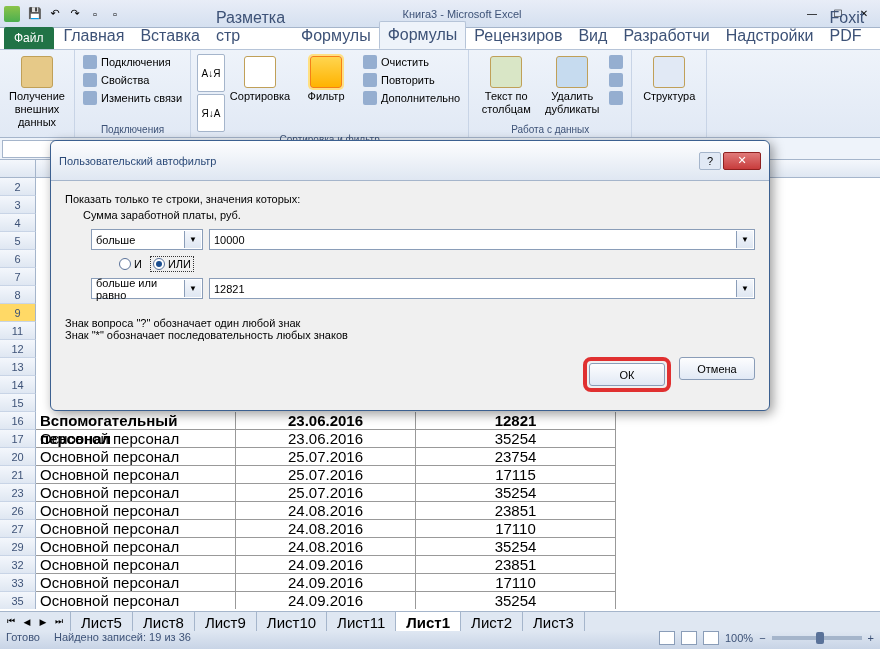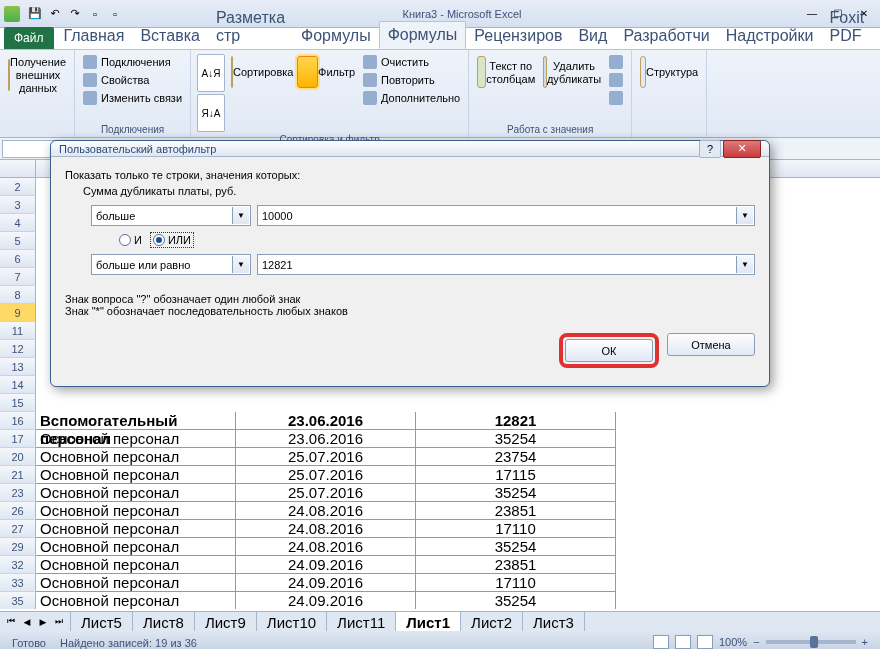--- a/index.html
+++ b/index.html
@@ -13,21 +13,21 @@
 .win-btn{width:24px;height:18px;display:flex;align-items:center;justify-content:center;cursor:pointer;font-size:10px}
 .tabs-row{height:22px;background:#fff;display:flex;align-items:flex-end;padding-left:4px;border-bottom:1px solid #b6c4d8}
 .file-tab{background:#217346;color:#fff;padding:4px 10px;border-radius:2px 2px 0 0;margin-right:2px;cursor:pointer;font-size:12px}
 .tab{padding:4px 8px;cursor:pointer;color:#3d5277;font-size:16px}
 .tab.active{border:1px solid #b6c4d8;border-bottom:1px solid #eef3fa;background:#eef3fa;border-radius:2px 2px 0 0}
 .help-area{margin-left:auto;display:flex;align-items:center;gap:6px;padding-right:6px}
 .ribbon{height:88px;background:linear-gradient(#eef3fa,#e1e9f5);border-bottom:1px solid #a5b5cb;display:flex}
 .rgrp{display:flex;flex-direction:column;border-right:1px solid #c8d4e6;padding:2px 6px 0}
 .rgrp-body{flex:1;display:flex;align-items:flex-start;gap:4px;padding-top:2px}
 .rgrp-label{text-align:center;font-size:10px;color:#3d5277;padding:2px 0}
-.big-btn{display:flex;align-items:center;width:62px;cursor:pointer;padding:2px;text-align:center;line-height:1.2}
+.big-btn{display:flex;flex-direction:column;align-items:center;width:62px;cursor:pointer;padding:2px;text-align:center;line-height:1.2}
 .big-ico{width:32px;height:32px;background:#e6c988;border:1px solid #c0a058;border-radius:3px;margin-bottom:2px}
 .big-ico.refresh{background:radial-gradient(#7fb850,#5a9030)}
 .big-ico.filter{background:linear-gradient(#ffd54f,#ffb300);border-color:#f57f17;box-shadow:0 0 0 2px #ffe082}
 .small-stack{display:flex;flex-direction:column;gap:2px;font-size:11px}
 .small-item{display:flex;align-items:center;gap:4px;cursor:pointer;padding:1px 2px}
 .small-ico{width:14px;height:14px;background:#95aed0;border-radius:2px}
 .sort-btn{width:28px;height:38px;border:1px solid #a5b5cb;background:#fff;border-radius:2px;cursor:pointer;display:flex;align-items:center;justify-content:center;font-size:10px}
 .formula-bar{height:22px;border-bottom:1px solid #a5b5cb;display:flex;align-items:center;background:#eef3fa}
 .namebox{width:60px;border:1px solid #a5b5cb;background:#fff;height:18px;margin:0 2px}
 .fx{padding:0 6px;color:#555;font-style:italic}
@@ -37,48 +37,48 @@
 .rows{position:relative}
 .row{display:flex;height:18px}
 .rowh{width:36px;background:linear-gradient(#f4f7fc,#dfe7f2);border-right:1px solid #a5b5cb;border-bottom:1px solid #c8d4e6;text-align:center;color:#3d5277;line-height:18px}
 .rowh.sel{background:#ffd966}
 .cell{border-right:1px solid #999;border-bottom:1px solid #999;padding:0 4px;line-height:18px;font-size:15px}
 .cell.c1{width:200px}
 .cell.c2{width:180px;text-align:center}
 .cell.c3{width:200px;text-align:center}
 .cell.bold{font-weight:bold}
 .dialog{position:absolute;left:50px;top:140px;width:720px;background:#f0f0f0;border:1px solid #3c6090;box-shadow:3px 3px 12px rgba(0,0,0,.4);border-radius:6px}
-.dlg-title{height:16px;background:linear-gradient(#fdfdfe,#dfe7f2);display:flex;align-items:center;padding:0 8px;border-bottom:1px solid #a5b5cb;border-radius:6px 6px 0 0}
+.dlg-title{height:40px;background:linear-gradient(#fdfdfe,#dfe7f2);display:flex;align-items:center;padding:0 8px;border-bottom:1px solid #a5b5cb;border-radius:6px 6px 0 0}
 .dlg-title-text{flex:1;color:#2b4a78}
 .dlg-ctrl{display:flex;gap:2px}
 .dlg-help{width:22px;height:18px;background:#e1e9f5;border:1px solid #a5b5cb;border-radius:2px;display:flex;align-items:center;justify-content:center;cursor:pointer}
 .dlg-close{width:38px;height:18px;background:linear-gradient(#e07a7a,#c83c3c);border:1px solid #8f2020;border-radius:2px;display:flex;align-items:center;justify-content:center;color:#fff;cursor:pointer}
 .dlg-body{padding:12px 14px}
 .dlg-line{margin-bottom:4px}
 .dlg-sub{padding-left:18px;margin-bottom:8px}
 .filter-row{display:flex;gap:6px;margin-bottom:6px;padding-left:26px}
 .combo{position:relative;background:#fff;border:1px solid #8a9db8;height:21px;display:flex;align-items:center;padding:0 22px 0 4px}
-.combo.op{width:160px}
+.combo.op{width:112px}
 .combo.val{flex:1}
 .combo-arrow{position:absolute;right:1px;top:1px;width:17px;height:17px;background:linear-gradient(#f4f7fc,#dfe7f2);border-left:1px solid #8a9db8;display:flex;align-items:center;justify-content:center;font-size:8px}
 .logic{display:flex;align-items:center;gap:8px;padding-left:54px;margin-bottom:6px}
 .radio{display:flex;align-items:center;gap:3px}
 .radio-dot{width:12px;height:12px;border:1px solid #5a7299;border-radius:50%;background:#fff;display:flex;align-items:center;justify-content:center}
 .radio-dot.checked::after{content:"";width:6px;height:6px;background:#1a4d8f;border-radius:50%}
 .radio.highlighted{border:1px dotted #333;padding:1px 2px}
 .hints{margin-top:18px;margin-bottom:10px}
 .dlg-btns{display:flex;justify-content:flex-end;gap:8px;padding:6px 0}
-.dlg-btn{width:88px;height:23px;background:linear-gradient(#fdfdfe,#e1e9f5);border:1px solid #8a9db8;border-radius:3px;cursor:pointer}
+.dlg-btn{width:76px;height:23px;background:linear-gradient(#fdfdfe,#e1e9f5);border:1px solid #8a9db8;border-radius:3px;cursor:pointer}
 .ok-highlight{border:4px solid #e03030;border-radius:8px;padding:2px;display:inline-block}
 .sheet-tabs{position:absolute;bottom:18px;left:0;right:0;height:20px;background:#dfe7f2;display:flex;align-items:center;border-top:1px solid #a5b5cb}
 .nav-arrows{display:flex;padding:0 4px;gap:2px}
 .nav-arr{width:14px;height:14px;cursor:pointer;font-size:9px;display:flex;align-items:center;justify-content:center}
 .stab{padding:2px 10px;background:#dfe7f2;border:1px solid #a5b5cb;border-bottom:none;margin-right:-1px;cursor:pointer;font-size:15px}
 .stab.active{background:#fff;font-weight:bold}
-.statusbar{position:absolute;bottom:0;left:0;right:0;height:18px;background:linear-gradient(#dfe7f2,#c8d4e6);display:flex;align-items:flex-end;padding:0 12px;font-size:11px;color:#3d5277;gap:14px}
+.statusbar{position:absolute;bottom:0;left:0;right:0;height:18px;background:linear-gradient(#dfe7f2,#c8d4e6);display:flex;align-items:flex-start;padding:0 6px;font-size:11px;color:#3d5277;gap:14px}
 .status-right{margin-left:auto;display:flex;align-items:center;gap:6px}
 .view-btn{width:16px;height:14px;border:1px solid #8a9db8;background:#fff;cursor:pointer}
 .zoom-slider{width:90px;height:4px;background:#a5b5cb;position:relative}
 .zoom-thumb{position:absolute;left:44px;top:-4px;width:8px;height:12px;background:#5a7299;border-radius:2px}
 </style>
 </head>
 <body>
 
 <div class="titlebar">
   <div class="qat">
@@ -196,21 +196,21 @@
             <span class="small-ico"></span>
           </div>
         <div class="small-item">
             <span class="small-ico"></span>
           </div>
         <div class="small-item">
             <span class="small-ico"></span>
           </div>
       </div>
     </div>
-    <div class="rgrp-label">Работа с значения</div>
+    <div class="rgrp-label">Работа с данных</div>
   </div>
   <div class="rgrp">
     <div class="rgrp-body">
       <div class="big-btn">
           <div class="big-ico" style="background:#e1e9f5"></div>
           <span>Структура</span>
         </div>
     </div>
   </div>
 </div>
@@ -336,21 +336,21 @@
 <div class="dialog">
   <div class="dlg-title">
     <span class="dlg-title-text">Пользовательский автофильтр</span>
     <div class="dlg-ctrl">
       <div class="dlg-help">?</div>
       <div class="dlg-close">✕</div>
     </div>
   </div>
   <div class="dlg-body">
     <div class="dlg-line">Показать только те строки, значения которых:</div>
-    <div class="dlg-sub">Сумма дубликаты платы, руб.</div>
+    <div class="dlg-sub">Сумма заработной платы, руб.</div>
     <div class="filter-row">
       <div class="combo op">
           <span>больше</span>
           <span class="combo-arrow">▼</span>
         </div>
       <div class="combo val">
           <span>10000</span>
           <span class="combo-arrow">▼</span>
         </div>
     </div>

